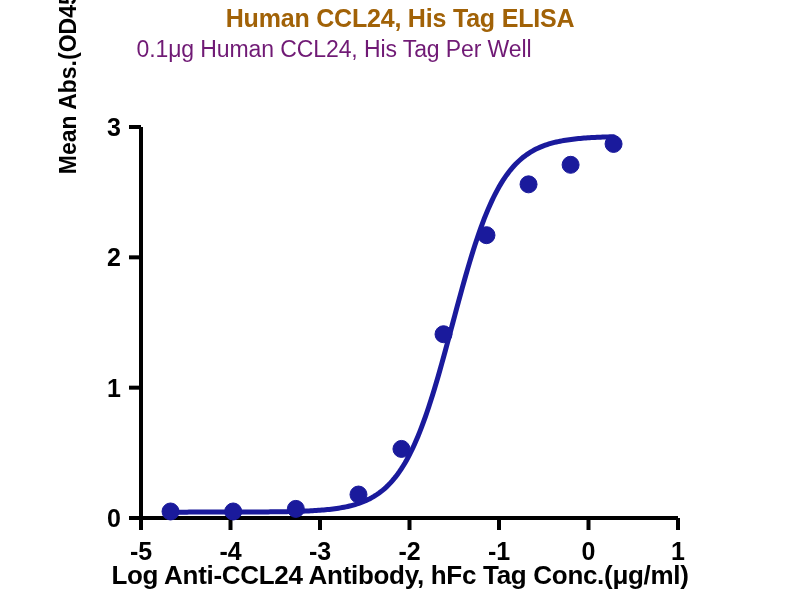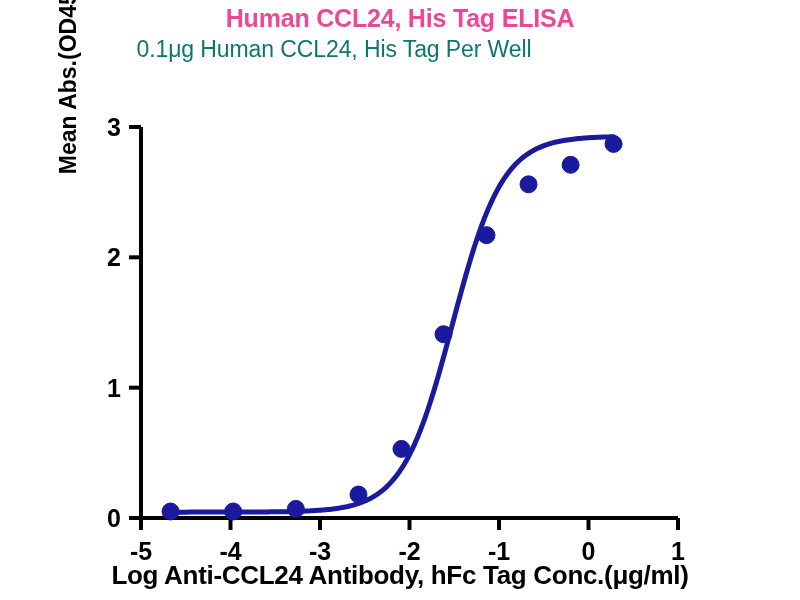--- a/index.html
+++ b/index.html
@@ -24,33 +24,33 @@
   }
   .title {
     position: absolute;
     left: 0;
     top: 4px;
     width: 800px;
     text-align: center;
     font-size: 25px;
     font-weight: bold;
     letter-spacing: -0.2px;
-    color: #ec4899;
+    color: #a16207;
     white-space: nowrap;
   }
   .subtitle {
     position: absolute;
     left: 0;
     top: 36px;
     width: 668px;
     text-align: center;
     font-size: 23px;
     font-weight: normal;
     letter-spacing: -0.1px;
-    color: #0f766e;
+    color: #701a75;
     white-space: nowrap;
   }
   .ylabel {
     position: absolute;
     left: 54px;
     top: 180px;
     width: 270px;
     height: 28px;
     transform: rotate(-90deg);
     transform-origin: 14px 14px;

